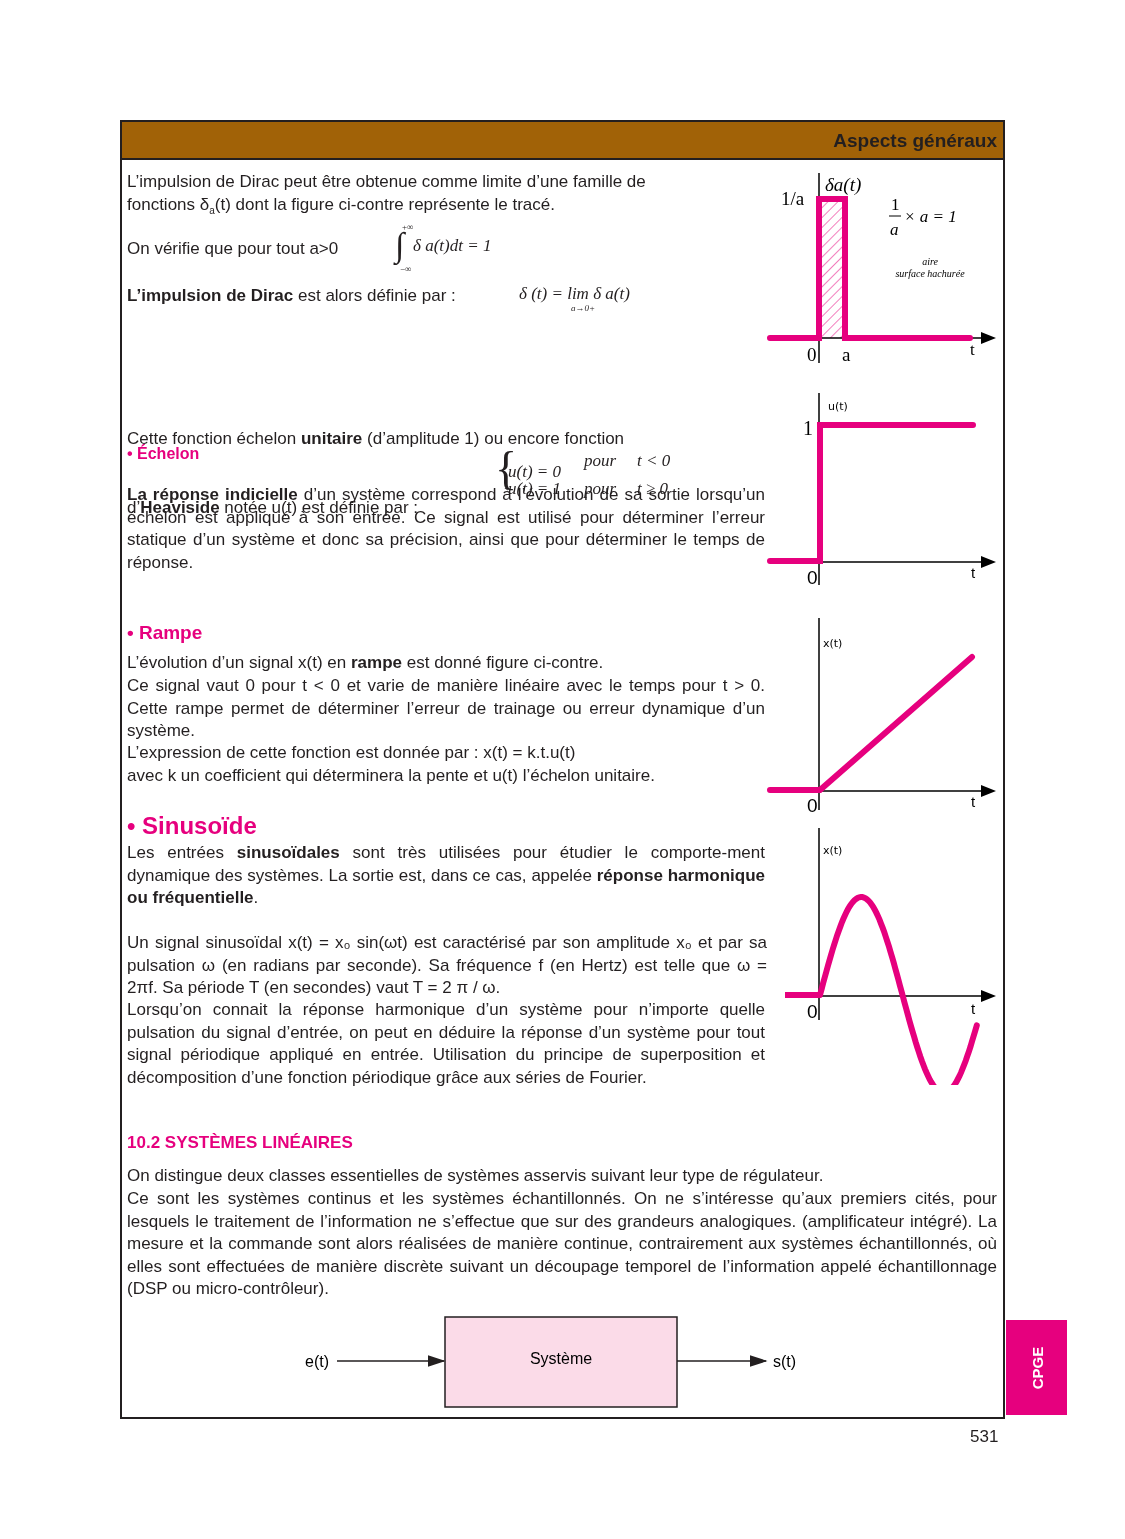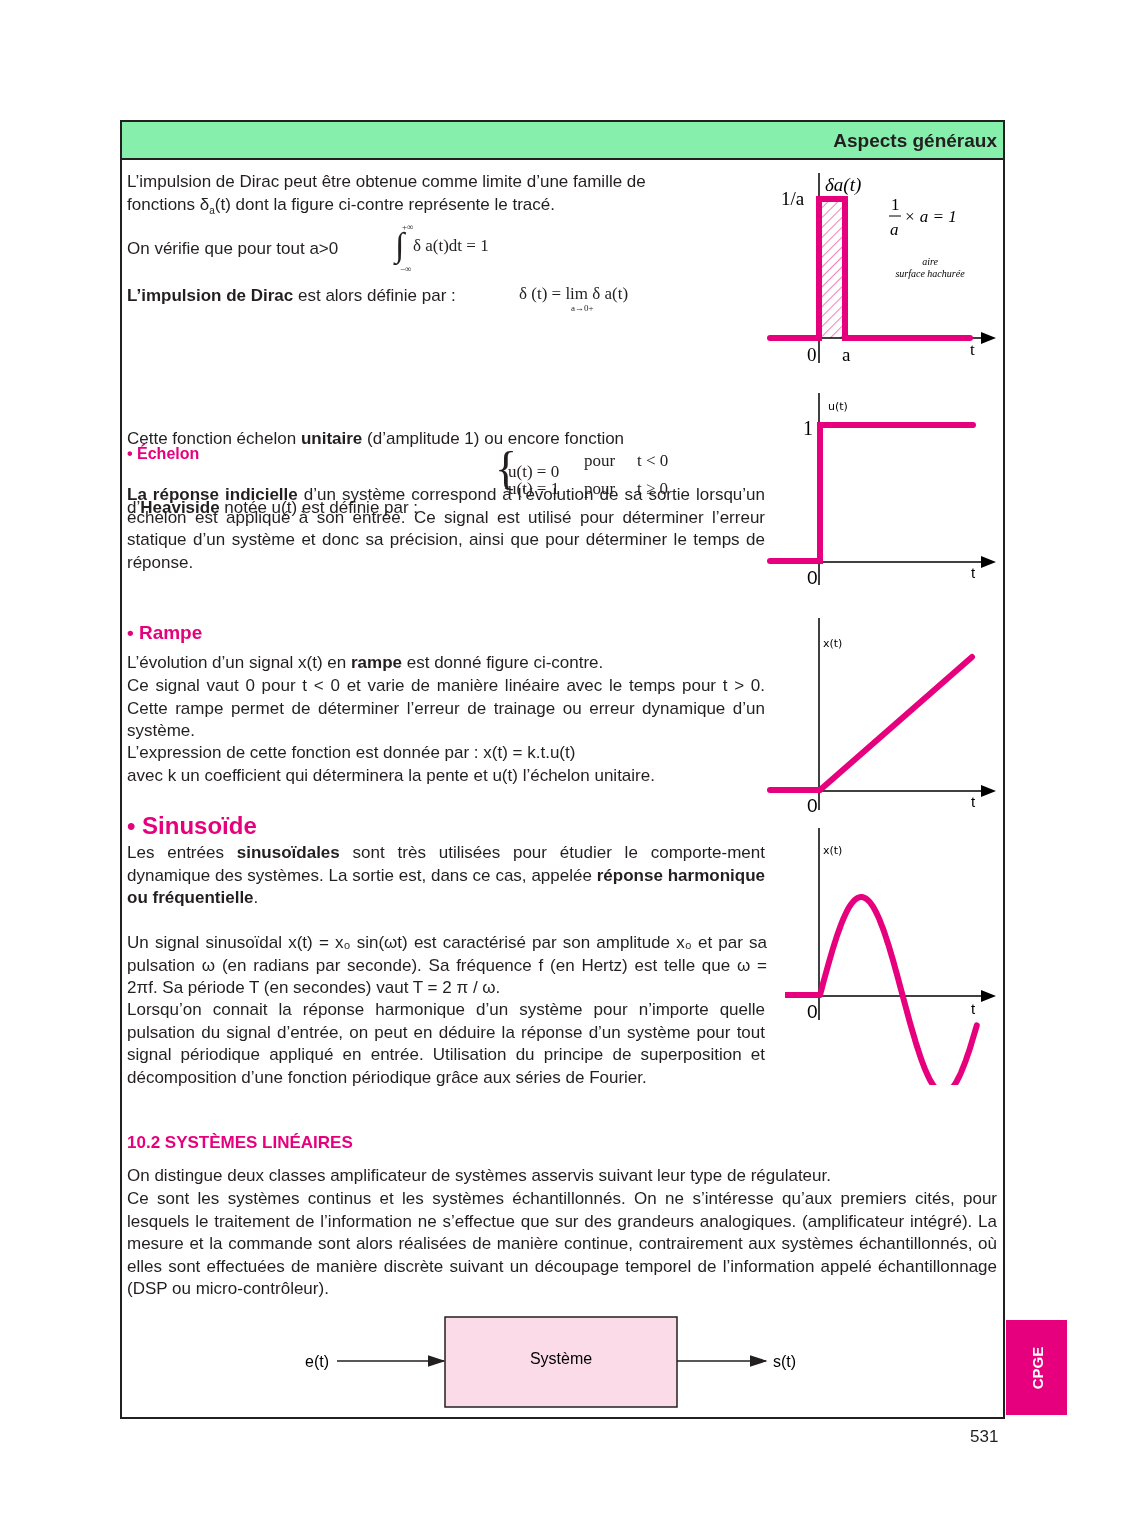--- a/index.html
+++ b/index.html
@@ -1,27 +1,27 @@
 <!DOCTYPE html>
 <html><head>
   <meta charset="utf-8">
   <style>
     html, body { margin: 0; padding: 0; background: #ffffff; }
     body { width: 1125px; height: 1539px; position: relative; overflow: hidden;
            font-family: "Liberation Sans", sans-serif; color: #231f20; }
     .frame { position: absolute; left: 120px; top: 120px; width: 881px; height: 1295px;
              border: 2px solid #231f20; }
-    .hdr { position: absolute; left: 0; top: 0; right: 0; height: 36px; background: #86efac;
+    .hdr { position: absolute; left: 0; top: 0; right: 0; height: 36px; background: #a16207;
            border-bottom: 2px solid #231f20; }
     .hdr span { position: absolute; right: 6px; top: 8px; font-weight: bold; font-size: 19px; }
     .txt { position: absolute; font-size: 17px; line-height: 22.5px; }
     .just { text-align: justify; text-align-last: left; }
     .sec { position: absolute; font-size: 17px; font-weight: bold; color: #e6007e; }
     .math { font-family: "Liberation Serif", serif; font-size: 17px; }
-    .it { }
+    .it { font-style: italic; }
     .fig { position: absolute; }
     .cpge { position: absolute; left: 1006px; top: 1320px; width: 61px; height: 95px; background: #e6007e; }
     .cpge span { position: absolute; left: 50%; top: 50%; transform: translate(-50%,-50%) rotate(-90deg);
                  color: #fff; font-weight: bold; font-size: 15px; white-space: nowrap; }
     .pnum { position: absolute; left: 970px; top: 1427px; font-size: 17px; }
     sub { font-size: 10px; }
   </style>
 </head>
 <body>
 
@@ -133,21 +133,21 @@
   <line x1="54" y1="8" x2="54" y2="200" stroke="#000" stroke-width="1.5"></line>
   <line x1="30" y1="176" x2="228" y2="176" stroke="#000" stroke-width="1.5" marker-end="url(#arr)"></line>
   <path id="sinepath" fill="none" stroke="#e6007e" stroke-width="6" stroke-linecap="round" d="M55.0,175.0L56.6,169.2L58.1,163.3L59.7,157.5L61.3,151.8L62.8,146.2L64.4,140.6L66.0,135.2L67.5,130.0L69.1,124.8L70.7,119.9L72.2,115.2L73.8,110.7L75.4,106.4L76.9,102.3L78.5,98.5L80.1,95.0L81.6,91.8L83.2,88.8L84.8,86.2L86.3,83.9L87.9,81.9L89.5,80.2L91.1,78.9L92.6,77.9L94.2,77.3L95.8,77.0L97.3,77.1L98.9,77.5L100.5,78.3L102.0,79.4L103.6,80.8L105.2,82.6L106.7,84.7L108.3,87.1L109.9,89.9L111.4,92.9L113.0,96.3L114.6,99.9L116.1,103.8L117.7,107.9L119.3,112.3L120.8,116.9L122.4,121.7L124.0,126.7L125.5,131.9L127.1,137.2L128.7,142.7L130.2,148.3L131.8,153.9L133.4,159.7L134.9,165.5L136.5,171.3L138.1,177.2L139.6,183.0L141.2,188.8L142.8,194.6L144.3,200.3L145.9,205.9L147.5,211.4L149.1,216.7L150.6,221.9L152.2,227.0L153.8,231.9L155.3,236.5L156.9,241.0L158.5,245.2L160.0,249.1L161.6,252.8L163.2,256.2L164.7,259.4L166.3,262.2L167.9,264.7L169.4,266.9L171.0,268.8L172.6,270.3L174.1,271.5L175.7,272.3L177.3,272.8L178.8,273.0L180.4,272.8L182.0,272.3L183.5,271.4L185.1,270.1L186.7,268.6L188.2,266.7L189.8,264.4L191.4,261.9L192.9,259.0L194.5,255.9L196.1,252.4L197.6,248.7L199.2,244.7L200.8,240.5L202.3,236.0L203.9,231.4L205.5,226.5L207.0,221.4L208.6,216.2L210.2,210.8L211.8,205.3"></path>
   <line x1="20" y1="175" x2="55" y2="175" stroke="#e6007e" stroke-width="6"></line>
   <text x="58" y="34" font-family="DejaVu Sans, sans-serif" font-size="11">x(t)</text>
   <text x="42" y="198" font-family="Liberation Sans, sans-serif" font-size="19">0</text>
   <text x="206" y="194" font-family="Liberation Sans, sans-serif" font-size="15">t</text>
 </svg>
 
 <div class="sec" style="left:127px;top:1133px;font-size:17px;">10.2 SYSTÈMES LINÉAIRES</div>
-<div class="txt" style="left:127px;top:1165px;width:870px;">On distingue deux classes amplificateur de systèmes asservis suivant leur type de régulateur.</div>
+<div class="txt" style="left:127px;top:1165px;width:870px;">On distingue deux classes essentielles de systèmes asservis suivant leur type de régulateur.</div>
 <div class="txt just" style="left:127px;top:1188px;width:870px;">Ce sont les systèmes continus et les systèmes échantillonnés. On ne s’intéresse qu’aux premiers cités, pour lesquels le traitement de l’information ne s’effectue que sur des grandeurs analogiques. (amplificateur intégré). La mesure et la commande sont alors réalisées de manière continue, contrairement aux systèmes échantillonnés, où elles sont effectuées de manière discrète suivant un découpage temporel de l’information appelé échantillonnage (DSP ou micro-contrôleur).</div>
 
 <svg class="fig" style="left:290px;top:1305px;" width="560" height="110">
   <defs>
     <marker id="arr2" markerWidth="12" markerHeight="8" refX="11" refY="4" orient="auto">
         <path d="M0,0 L12,4 L0,8 z" fill="#231f20"></path>
       </marker>
   </defs>
   <rect x="155" y="12" width="232" height="90" fill="#fbdbe8" stroke="#231f20" stroke-width="1.5"></rect>
   <line x1="47" y1="56" x2="154" y2="56" stroke="#231f20" stroke-width="1.5" marker-end="url(#arr2)"></line>

